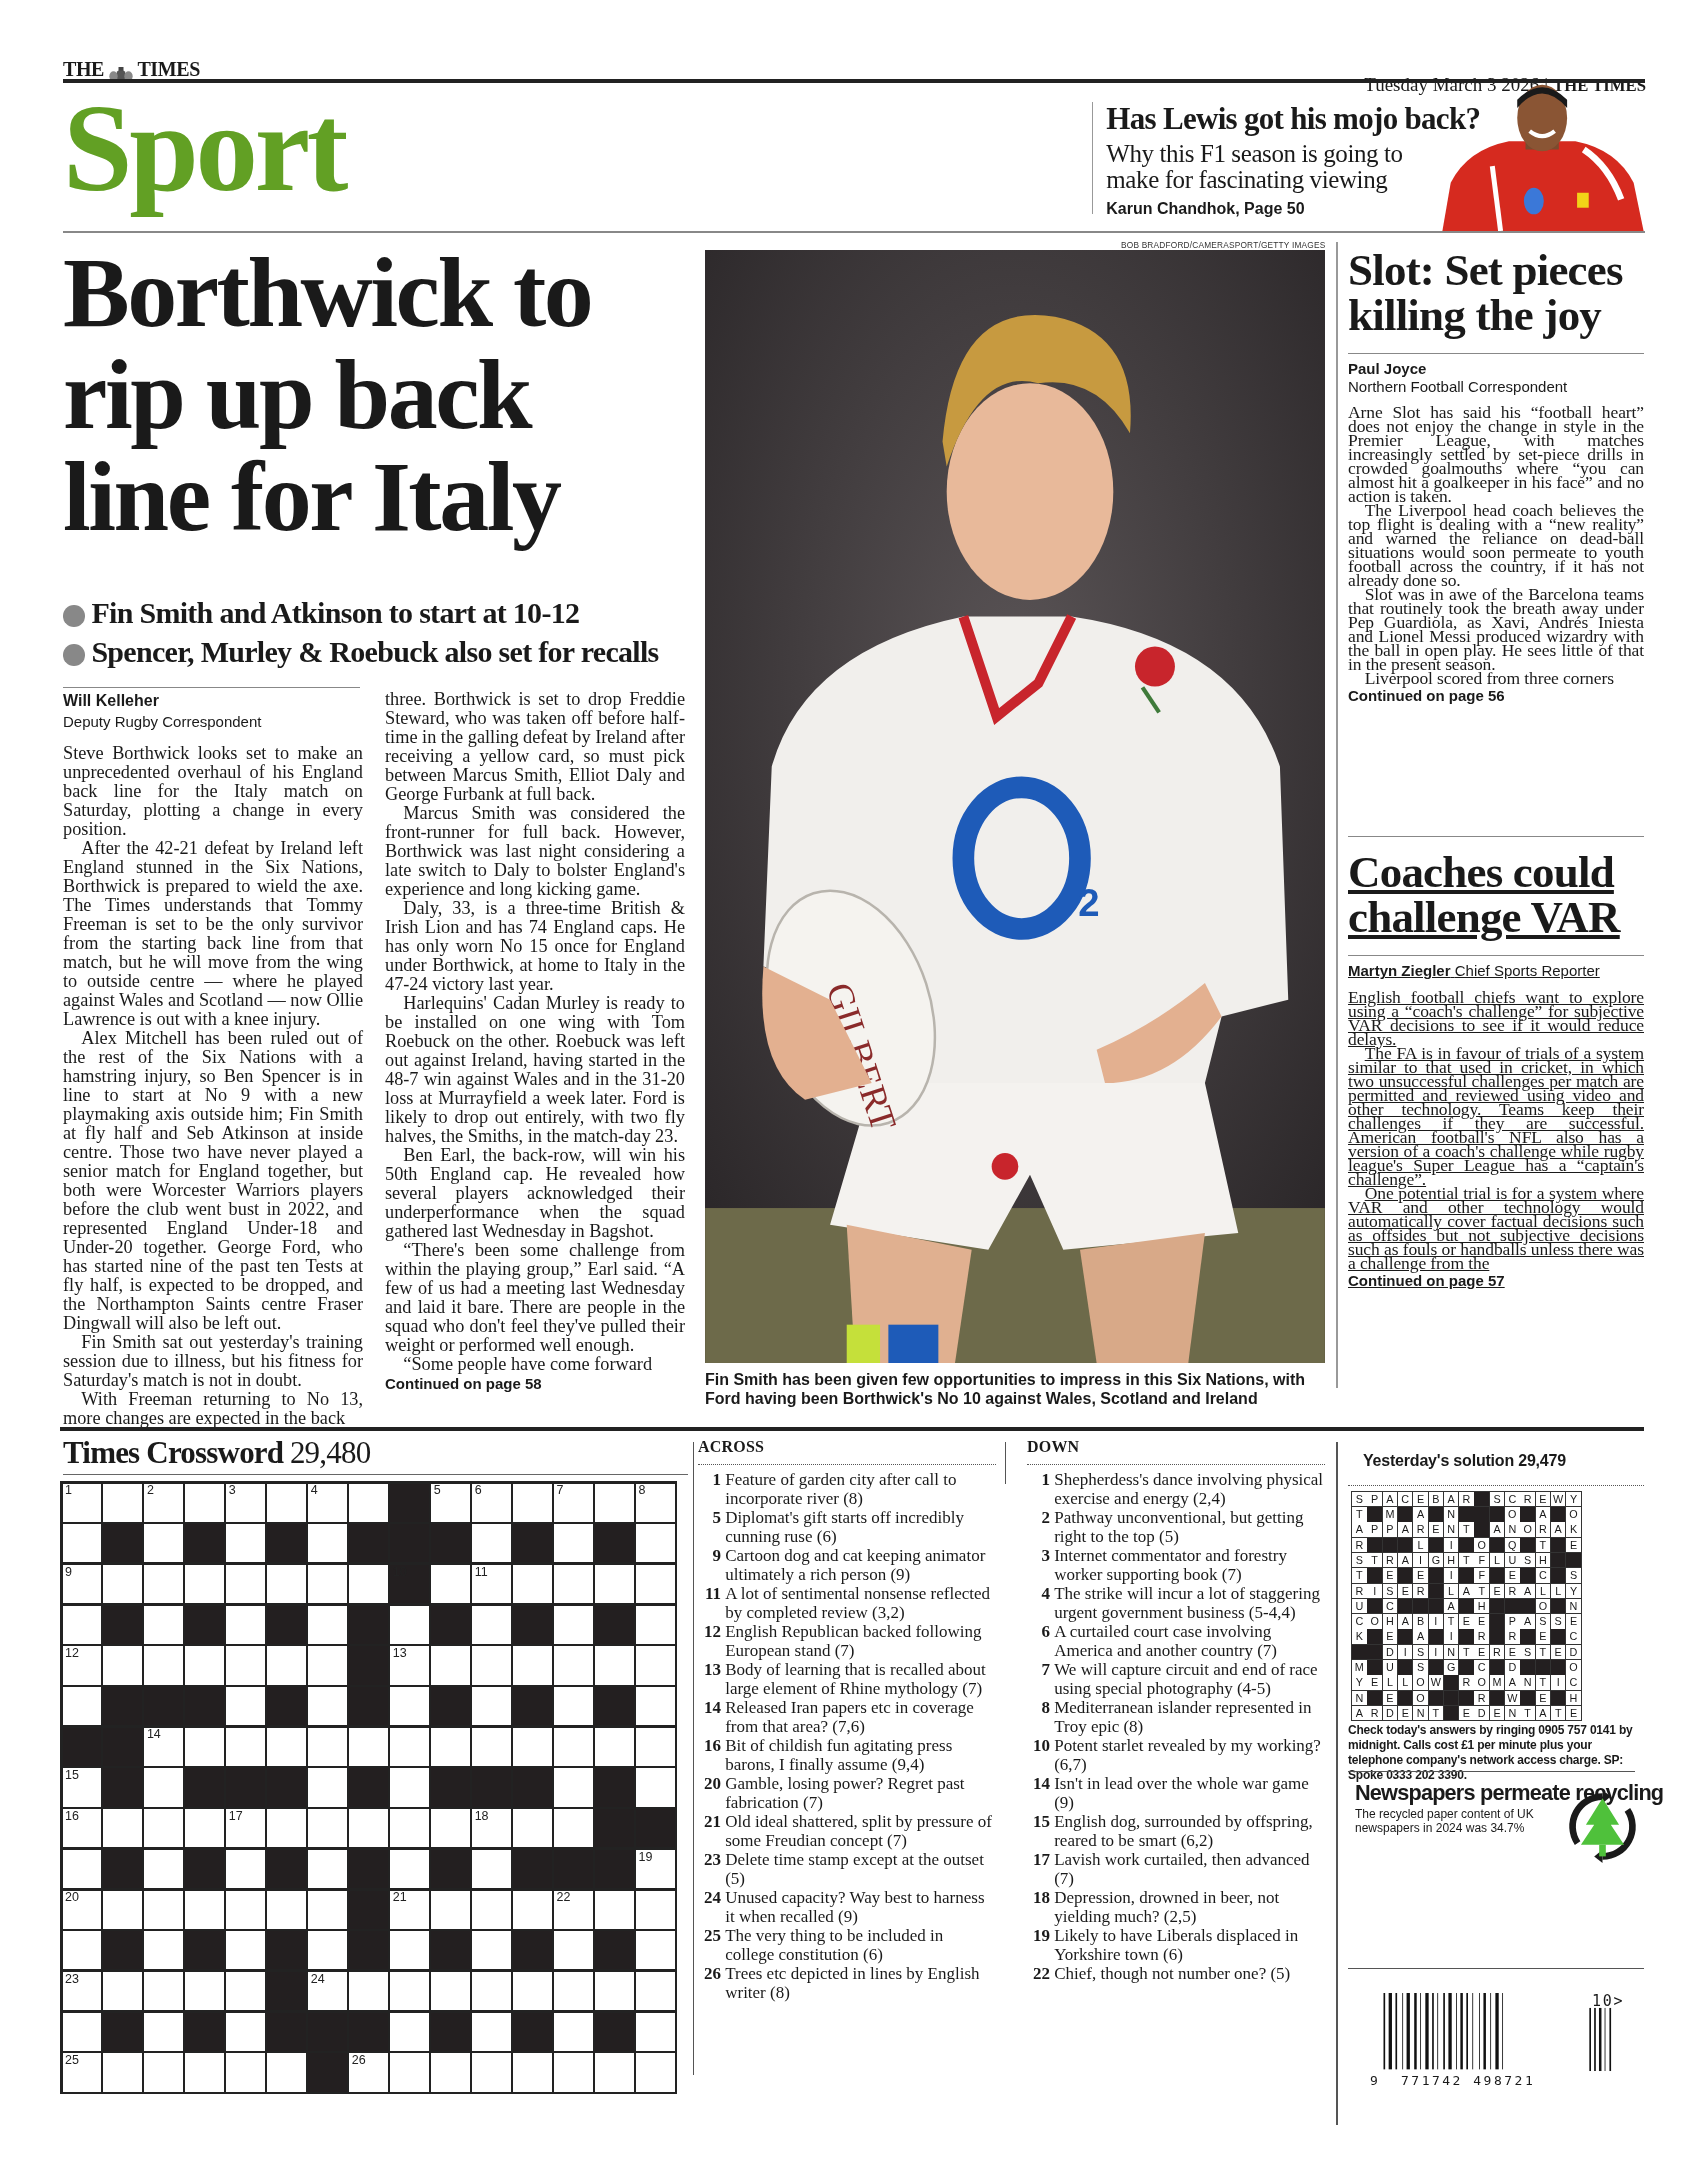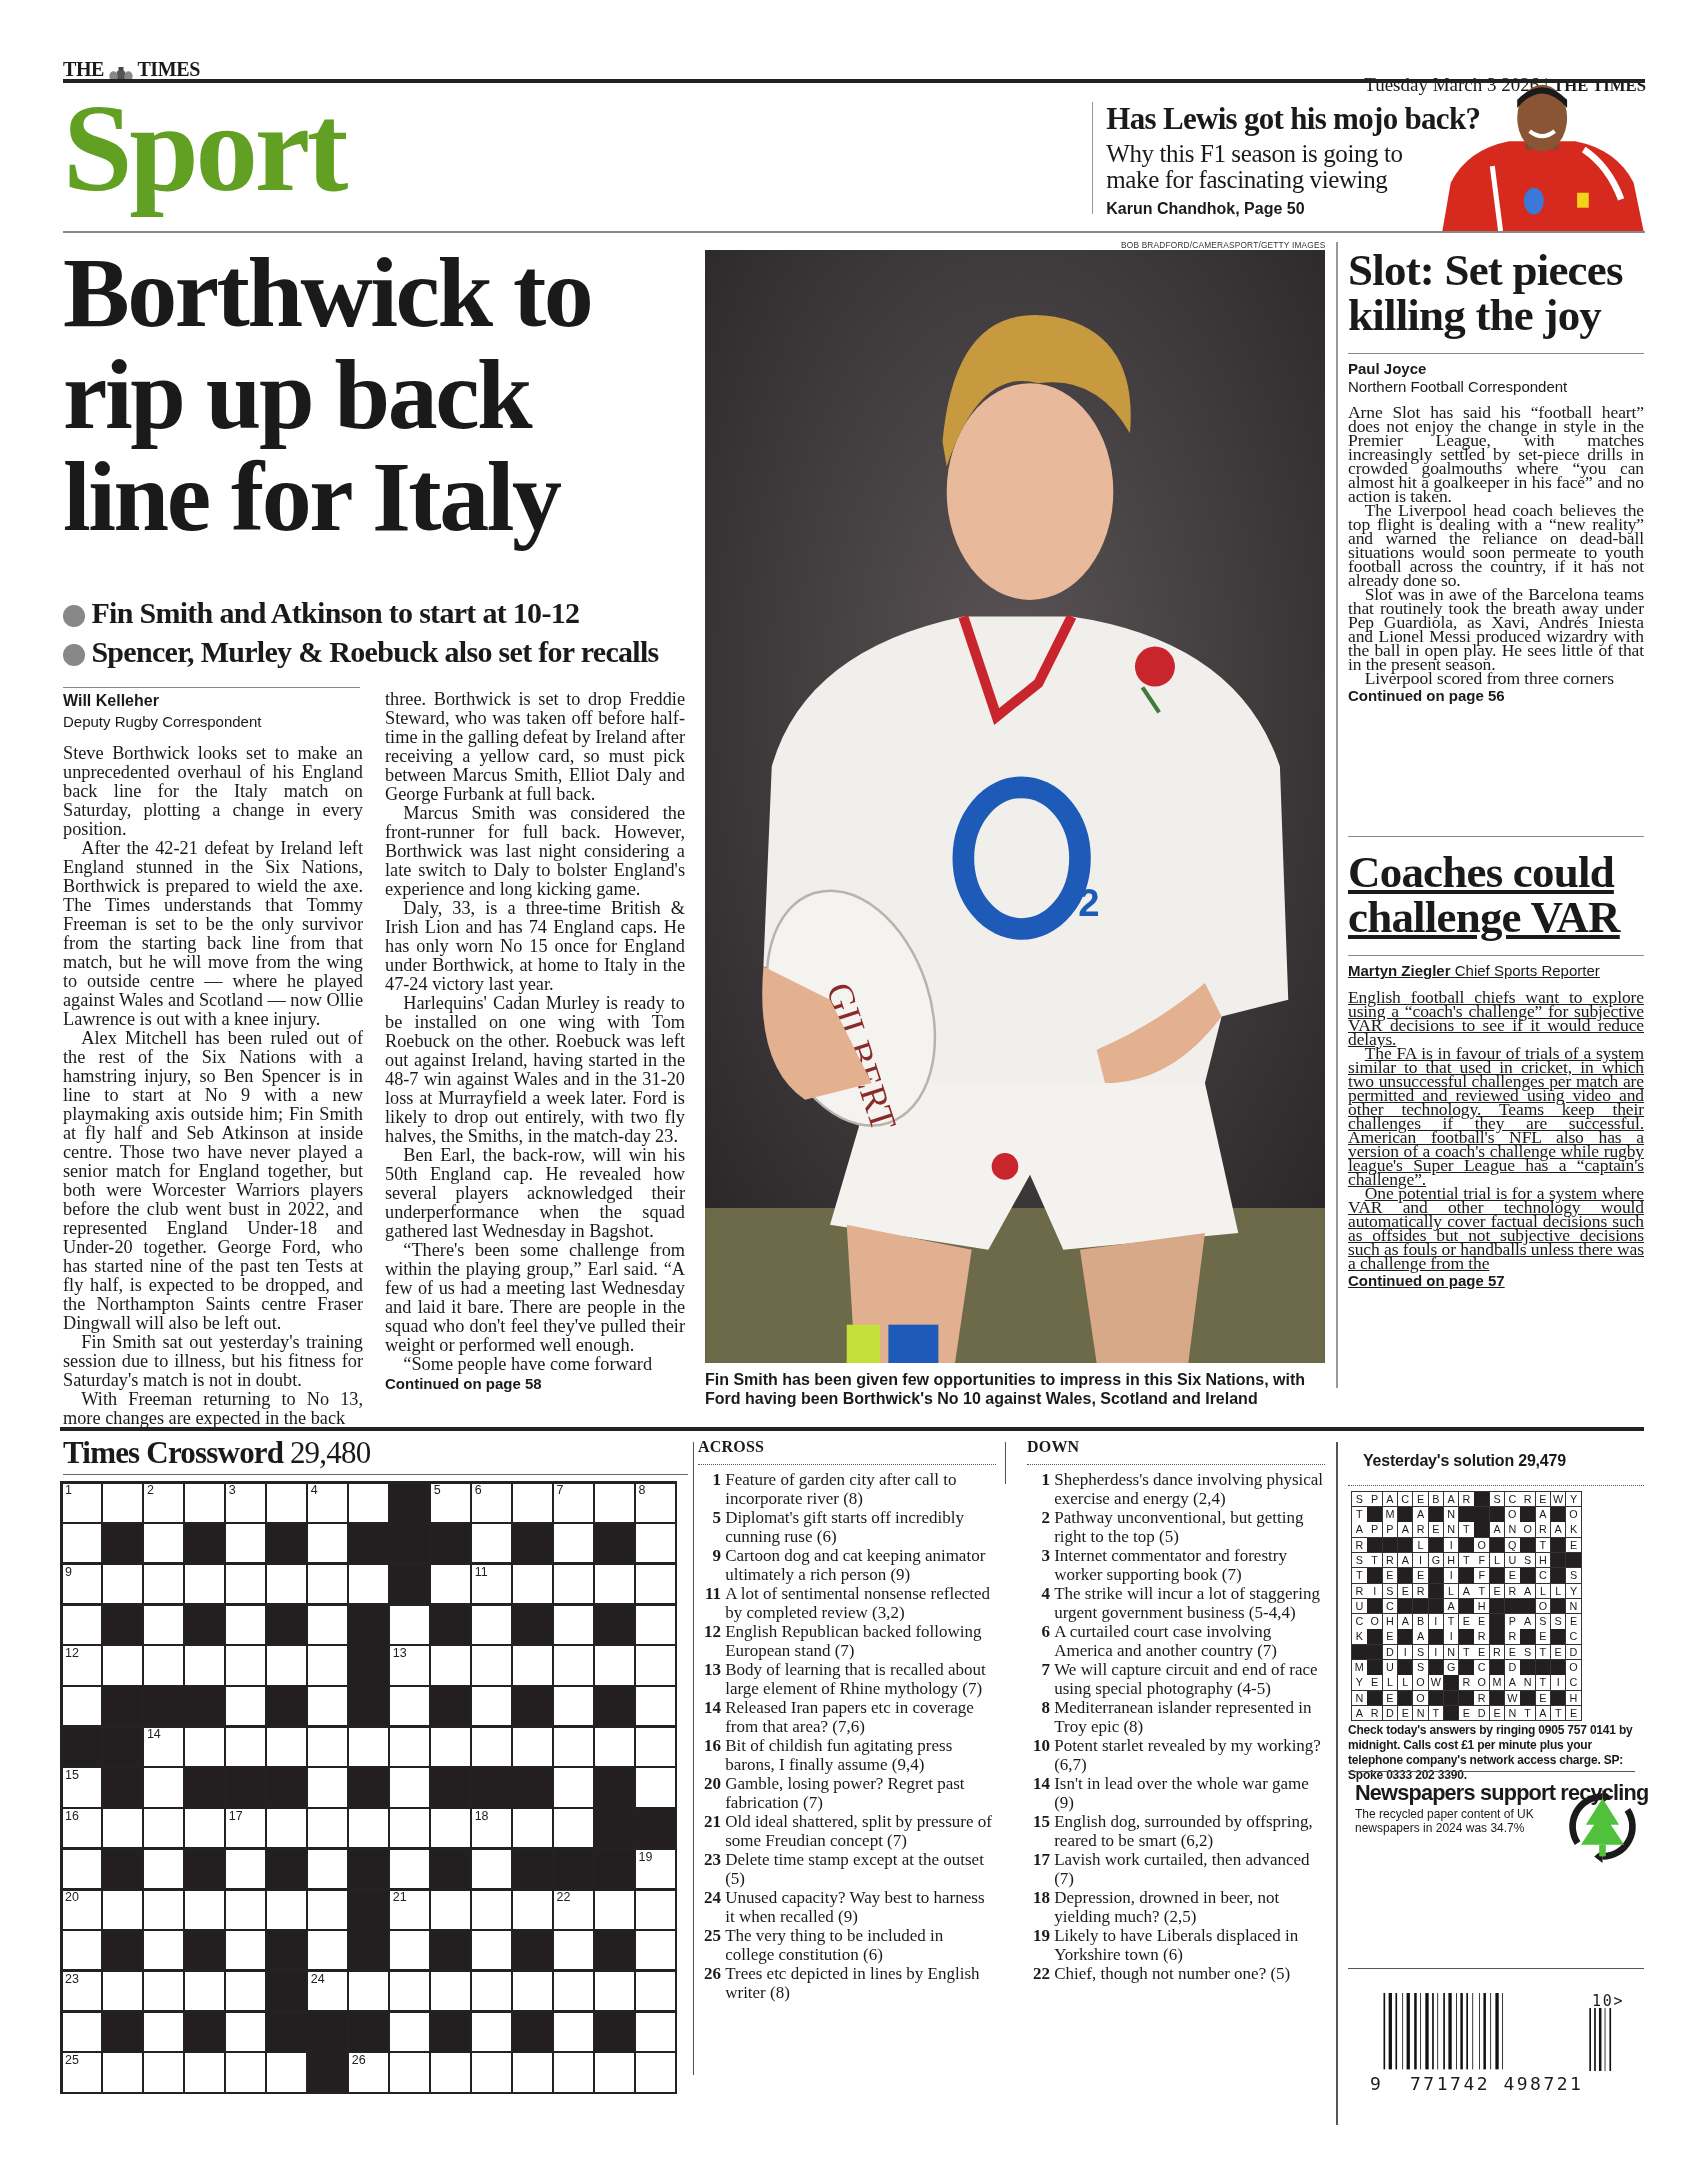--- a/index.html
+++ b/index.html
@@ -76,21 +76,21 @@
   .solgrid div { background:#fff; font-size:10.8px; line-height:14.5px; text-align:center; }
   .solgrid div.b { background:#231f20; }
   .sol .check { font-size:12px; font-weight:bold; line-height:15px; margin-top:1.7px; letter-spacing:-0.2px; }
   .recycle-rule { left:1348px; top:1771px; width:287px; height:0.8px; background:#555; }
   .recycle { left:1355px; top:1782px; font-family:"Liberation Sans", sans-serif; }
   .recycle h4 { margin:0; font-size:21.7px; line-height:1.05; font-weight:bold; letter-spacing:-0.8px; }
   .recycle p { margin:2.5px 0 0 0; font-size:12px; line-height:14px; width:192px; }
   .recycle-logo { left:1561px; top:1785px; width:83px; height:83px; }
   .bar-rule { left:1348px; top:1968px; width:296px; height:0.8px; background:#555; }
   .barcode { left:1383px; top:1993px; width:250px; height:83px; }
-  .bar-num { left:1370px; top:2073px; font-family:"DejaVu Sans Mono", monospace; font-size:18px; letter-spacing:2.5px; }
+  .bar-num { left:1370px; top:2073px; font-family:"DejaVu Sans Mono", monospace; font-size:13px; letter-spacing:2.5px; }
   .bar-add { left:1592px; top:1992px; font-family:"DejaVu Sans Mono", monospace; font-size:15px; letter-spacing:1.7px; }
 </style>
 </head>
 <body>
 
 <div class="abs mast-logo">
   <span>THE</span><span class="crest"><svg width="30" height="15" viewBox="0 0 36 18">
         <ellipse cx="18" cy="10" rx="6" ry="7" fill="#555"></ellipse>
         <ellipse cx="9" cy="11" rx="5" ry="6" fill="#888"></ellipse>
         <ellipse cx="27" cy="11" rx="5" ry="6" fill="#888"></ellipse>
@@ -863,21 +863,21 @@
       <div>N</div>
       <div>T</div>
       <div>A</div>
       <div>T</div>
       <div>E</div>
     </div>
   <div class="check">Check today's answers by ringing 0905 757 0141 by midnight. Calls cost £1 per minute plus your telephone company's network access charge. SP: Spoke 0333 202 3390.</div>
 </div>
 <div class="abs recycle-rule"></div>
 <div class="abs recycle">
-  <h4>Newspapers support recycling</h4>
+  <h4>Newspapers permeate recycling</h4>
   <p>The recycled paper content of UK newspapers in 2024 was 34.7%</p>
 </div>
 <div class="abs recycle-logo">
   <svg width="83" height="83" viewBox="0 0 100 100">
     <path d="M20 70 A36 36 0 0 1 50 14" stroke="#1a1a1a" stroke-width="8" fill="none"></path>
     <path d="M80 30 A36 36 0 0 1 50 86" stroke="#1a1a1a" stroke-width="8" fill="none"></path>
     <polygon points="50,6 60,14 50,22" fill="#1a1a1a"></polygon>
     <polygon points="50,78 40,86 50,94" fill="#1a1a1a"></polygon>
     <polygon points="50,16 70,48 60,48 76,72 24,72 40,48 30,48" fill="#4fc13b"></polygon>
     <rect x="46" y="72" width="8" height="14" fill="#4fc13b"></rect>

